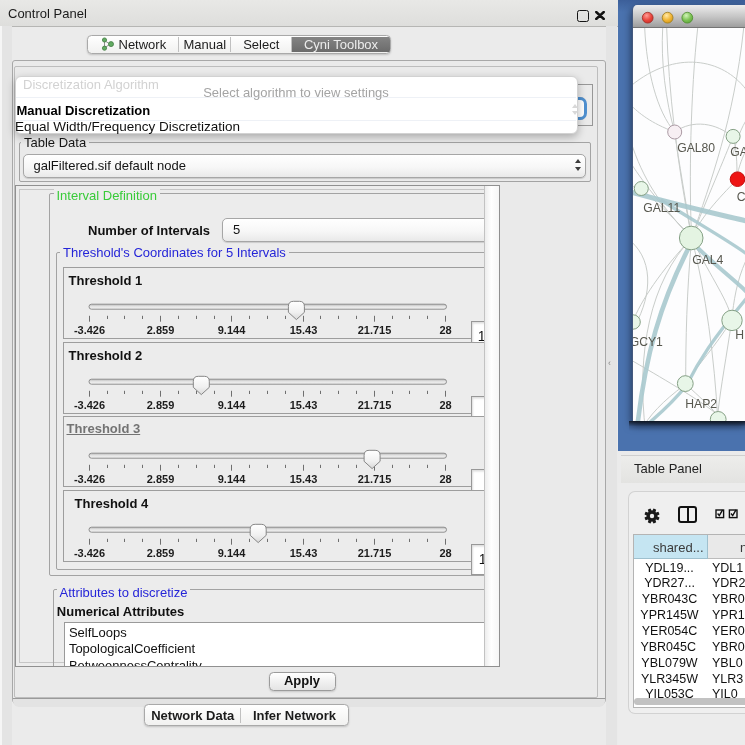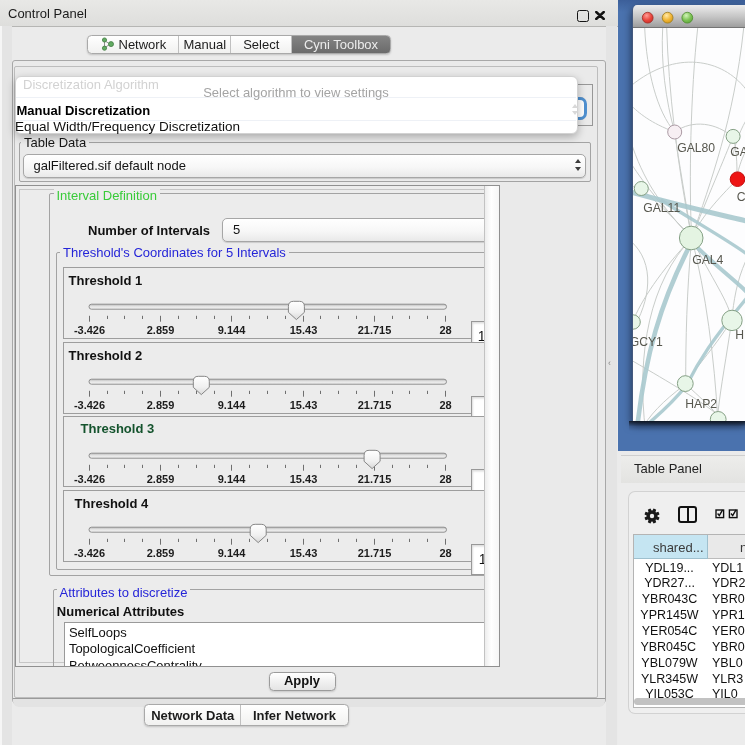--- a/index.html
+++ b/index.html
@@ -14,21 +14,21 @@
   .stepup{position:absolute;width:0;height:0;border-left:3.7px solid transparent;border-right:3.7px solid transparent;border-bottom:4.2px solid #3c3c3c;}
   .stepdn{position:absolute;width:0;height:0;border-left:3.7px solid transparent;border-right:3.7px solid transparent;border-top:4.2px solid #3c3c3c;}
   .tbox{position:absolute;border:1px solid #a3a3a3;border-radius:2px;}
   .tlab{position:absolute;font-size:13px;white-space:nowrap;padding:0 3px;}
   .thrbox{position:absolute;left:44px;width:474.5px;height:69.5px;border:1px solid #9d9d9d;background:#ececec;}
   .thrname{position:absolute;left:9.5px;top:4.5px;font-size:13px;font-weight:bold;color:#111;}
   .vfield{position:absolute;left:410.5px;top:31px;width:53px;height:29px;background:#fff;
           border:1px solid #989898;box-shadow:inset 1px 1.5px 2px rgba(0,0,0,0.14);
           font-size:14px;color:#111;text-align:right;line-height:29px;padding-right:6px;margin-top:20px;}
   .seg{display:flex;position:absolute;border:1px solid #a9a9a9;border-radius:4.5px;
-       background:linear-gradient(#ffffff,#f1f1f0);box-shadow:0 1px 2px rgba(0,0,0,0.18);overflow:hidden;}
+       background:linear-gradient(#ffffff,#f1f1f0);box-shadow:0 1px 2px rgba(0,0,0,0.18);overflow:hidden;align-items:center;}
   .seg > div{display:flex;align-items:center;justify-content:center;font-size:13px;color:#1c1c1c;
        border-right:1px solid #c0c0c0;box-sizing:border-box;white-space:nowrap;}
   .seg > div:last-child{border-right:none;}
   .seg > div.sel{background:linear-gradient(#848484,#6b6b6b);color:#ececec;border-right-color:#5f5f5f;}
 </style>
 </head>
 <body>
 <div id="stage">
 
   <div class="abs" style="left:0;top:0;width:618px;height:26px;background:linear-gradient(#e8e8e6,#dededc);border-bottom:1px solid #b6b6b4;"></div>
@@ -174,21 +174,21 @@
           <text x="96.5" y="35.5" font-size="11" font-weight="bold" fill="#1c1c1c" text-anchor="middle" font-family="Liberation Sans, sans-serif">2.859</text>
           <text x="167.5" y="35.5" font-size="11" font-weight="bold" fill="#1c1c1c" text-anchor="middle" font-family="Liberation Sans, sans-serif">9.144</text>
           <text x="239.5" y="35.5" font-size="11" font-weight="bold" fill="#1c1c1c" text-anchor="middle" font-family="Liberation Sans, sans-serif">15.43</text>
           <text x="310.5" y="35.5" font-size="11" font-weight="bold" fill="#1c1c1c" text-anchor="middle" font-family="Liberation Sans, sans-serif">21.715</text>
           <text x="381.5" y="35.5" font-size="11" font-weight="bold" fill="#1c1c1c" text-anchor="middle" font-family="Liberation Sans, sans-serif">28</text>
         <path d="M 129.3 14.3 L 129.3 8.3 Q 129.3 3.3 134.3 3.3 L 140.3 3.3 Q 145.3 3.3 145.3 8.3 L 145.3 14.3 L 137.3 21.6 Z" fill="url(#th2)" stroke="#868686" stroke-width="1"></path>
       </svg>
       <div class="vfield" style="left:407px;top:32.5px;width:49px;height:29px;line-height:29px;">6.316</div>
     </div>
     <div class="thrbox" style="top:229.9px;left:47px;width:471px;">
-      <div class="thrname" style="left:17px;top:4.5px;position:absolute;font-size:13px;font-weight:bold;color:#14532d;">Threshold 3</div>
+      <div class="thrname" style="left:3px;top:4.5px;position:absolute;font-size:13px;font-weight:bold;color:#737373;text-decoration:underline;">Threshold 3</div>
       <svg class="abs" style="left:0;top:30px;" width="474" height="40" viewBox="0 0 474 40">
         <defs>
           <linearGradient id="tg3" x1="0" y1="0" x2="0" y2="1">
             <stop offset="0" stop-color="#b9b9b9"></stop>
               <stop offset="0.45" stop-color="#e3e3e3"></stop>
               <stop offset="1" stop-color="#f5f5f5"></stop>
           </linearGradient>
           <linearGradient id="th3" x1="0" y1="0" x2="0" y2="1">
             <stop offset="0" stop-color="#ffffff"></stop>
               <stop offset="0.6" stop-color="#f0f0f0"></stop>

